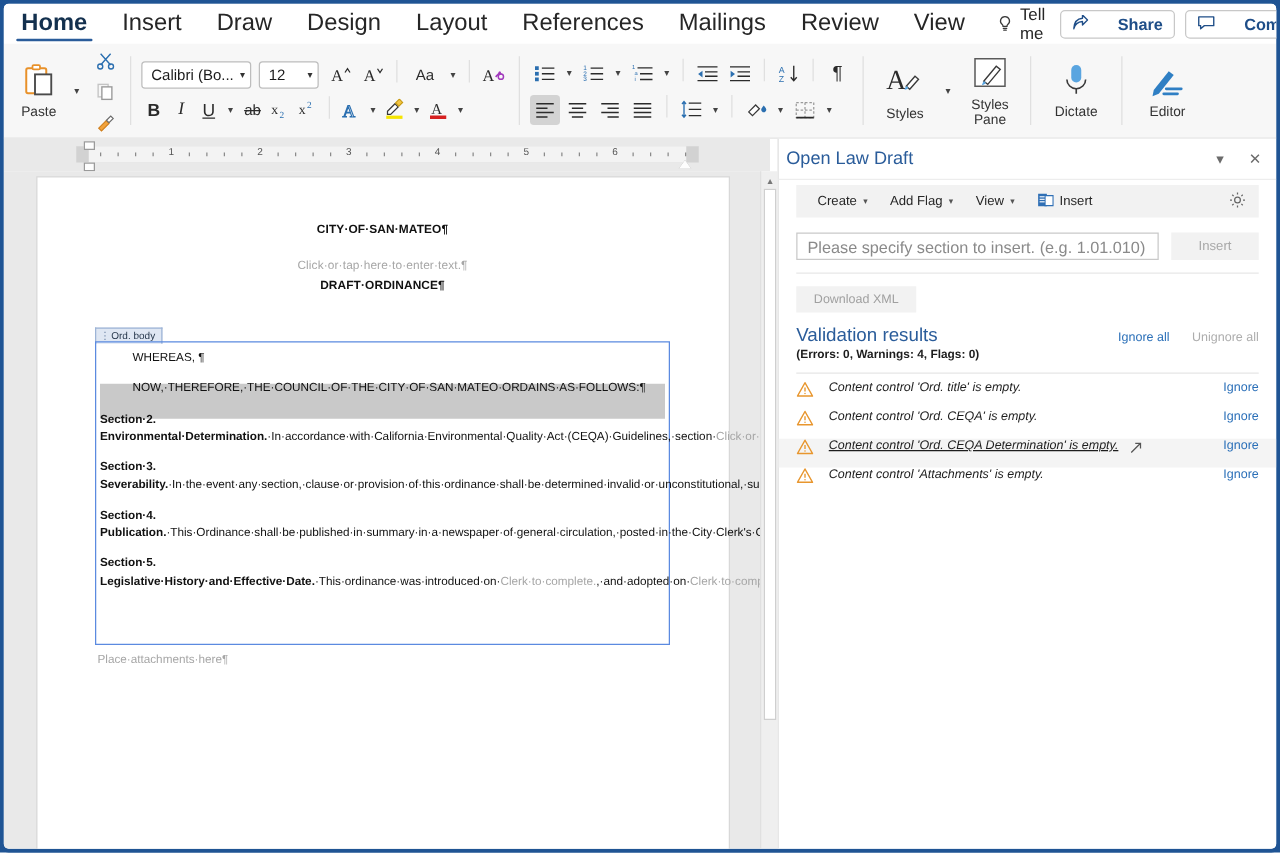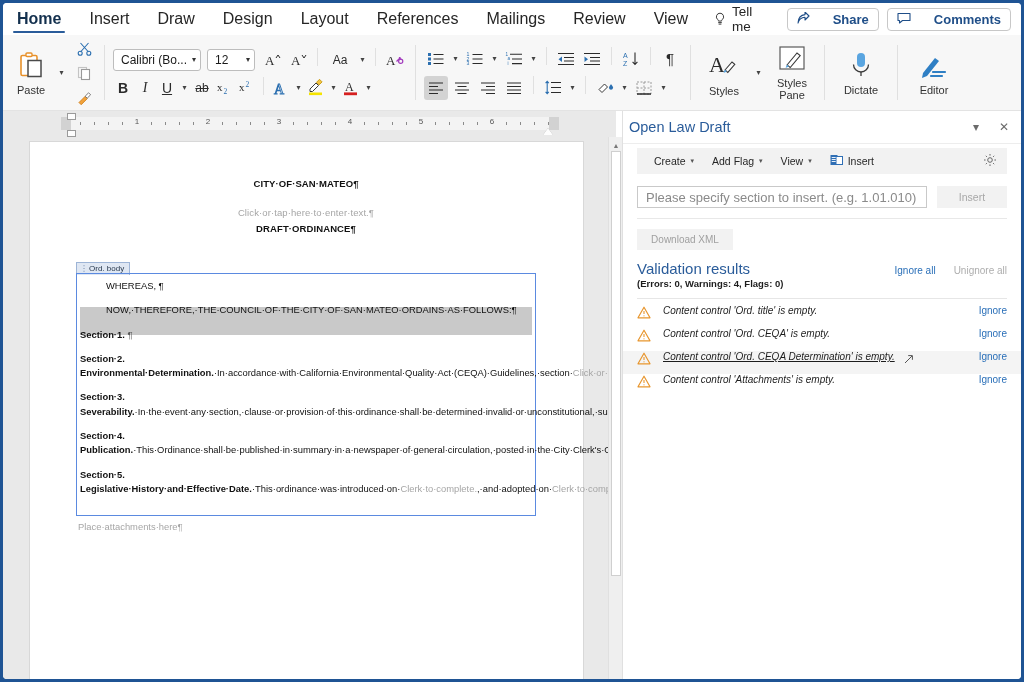--- a/index.html
+++ b/index.html
@@ -17,21 +17,21 @@
     overflow:hidden;
   }
 
   
   .tabbar {
     position:absolute; left:0; top:0; width:1018px; height:32px;
     background:#ffffff;
     display:flex; align-items:center;
   }
   .tab {
-    font-size:16px; color:#262626; padding:0 14px; height:32px;
+    font-size:19px; color:#262626; padding:0 14px; height:32px;
     display:flex; align-items:center; position:relative; white-space:nowrap;
   }
   .tab.active { font-weight:bold; color:#13304e; }
   .tab.active::after {
     content:""; position:absolute; left:10px; right:10px; bottom:2px;
     height:2.5px; background:#2a5c9a; border-radius:2px;
   }
   .tellme { display:flex; align-items:center; gap:6px; padding:0 12px; font-size:13.5px; color:#262626; }
   .bulb { width:12px; height:14px; display:inline-block; position:relative; }
   .bulb svg { display:block; }
@@ -623,23 +623,20 @@
         <div class="cctag">
           <span class="grip">⋮</span><span>Ord. body</span>
         </div>
         <div class="ccbox"></div>
         <div class="hlblock"></div>
 
         <div class="body">
           <div class="p ind">WHEREAS, ¶</div>
           <div class="p ind">NOW,·THEREFORE,·THE·COUNCIL·OF·THE·CITY·OF·SAN·MATEO·ORDAINS·AS·FOLLOWS:¶</div>
           <div class="p">
-            <span class="b">Section·1. </span><span class="pilc">¶</span>
-          </div>
-          <div class="p">
             <span class="b">Section·2. </span><span class="b">Environmental·Determination.</span><span>·In·accordance·with·California·Environmental·Quality·Act·(CEQA)·Guidelines,·section·</span><span class="ph">Click·or·tap·here·to·enter·text.</span>
           </div>
           <div class="p">
             <span class="b">Section·3. </span><span class="b">Severability.</span><span>·In·the·event·any·section,·clause·or·provision·of·this·ordinance·shall·be·determined·invalid·or·unconstitutional,·such·section,·clause·or·provision·shall·be·deemed·severable·and·all·other·sections·or·portions·hereof·shall·remain·in·full·force·and·effect.¶</span>
           </div>
           <div class="p">
             <span class="b">Section·4. </span><span class="b">Publication.</span><span>·This·Ordinance·shall·be·published·in·summary·in·a·newspaper·of·general·circulation,·posted·in·the·City·Clerk's·Office,·and·posted·on·the·City's·website,·all·in·accord·with·Section·2.15·of·the·City·Charter.¶</span>
           </div>
           <div class="p">
             <span class="b">Section·5. </span><span class="b">Legislative·History·and·Effective·Date.</span><span>·This·ordinance·was·introduced·on·</span><span class="ph">Clerk·to·complete.</span><span>,·and·adopted·on·</span><span class="ph">Clerk·to·complete.</span>

